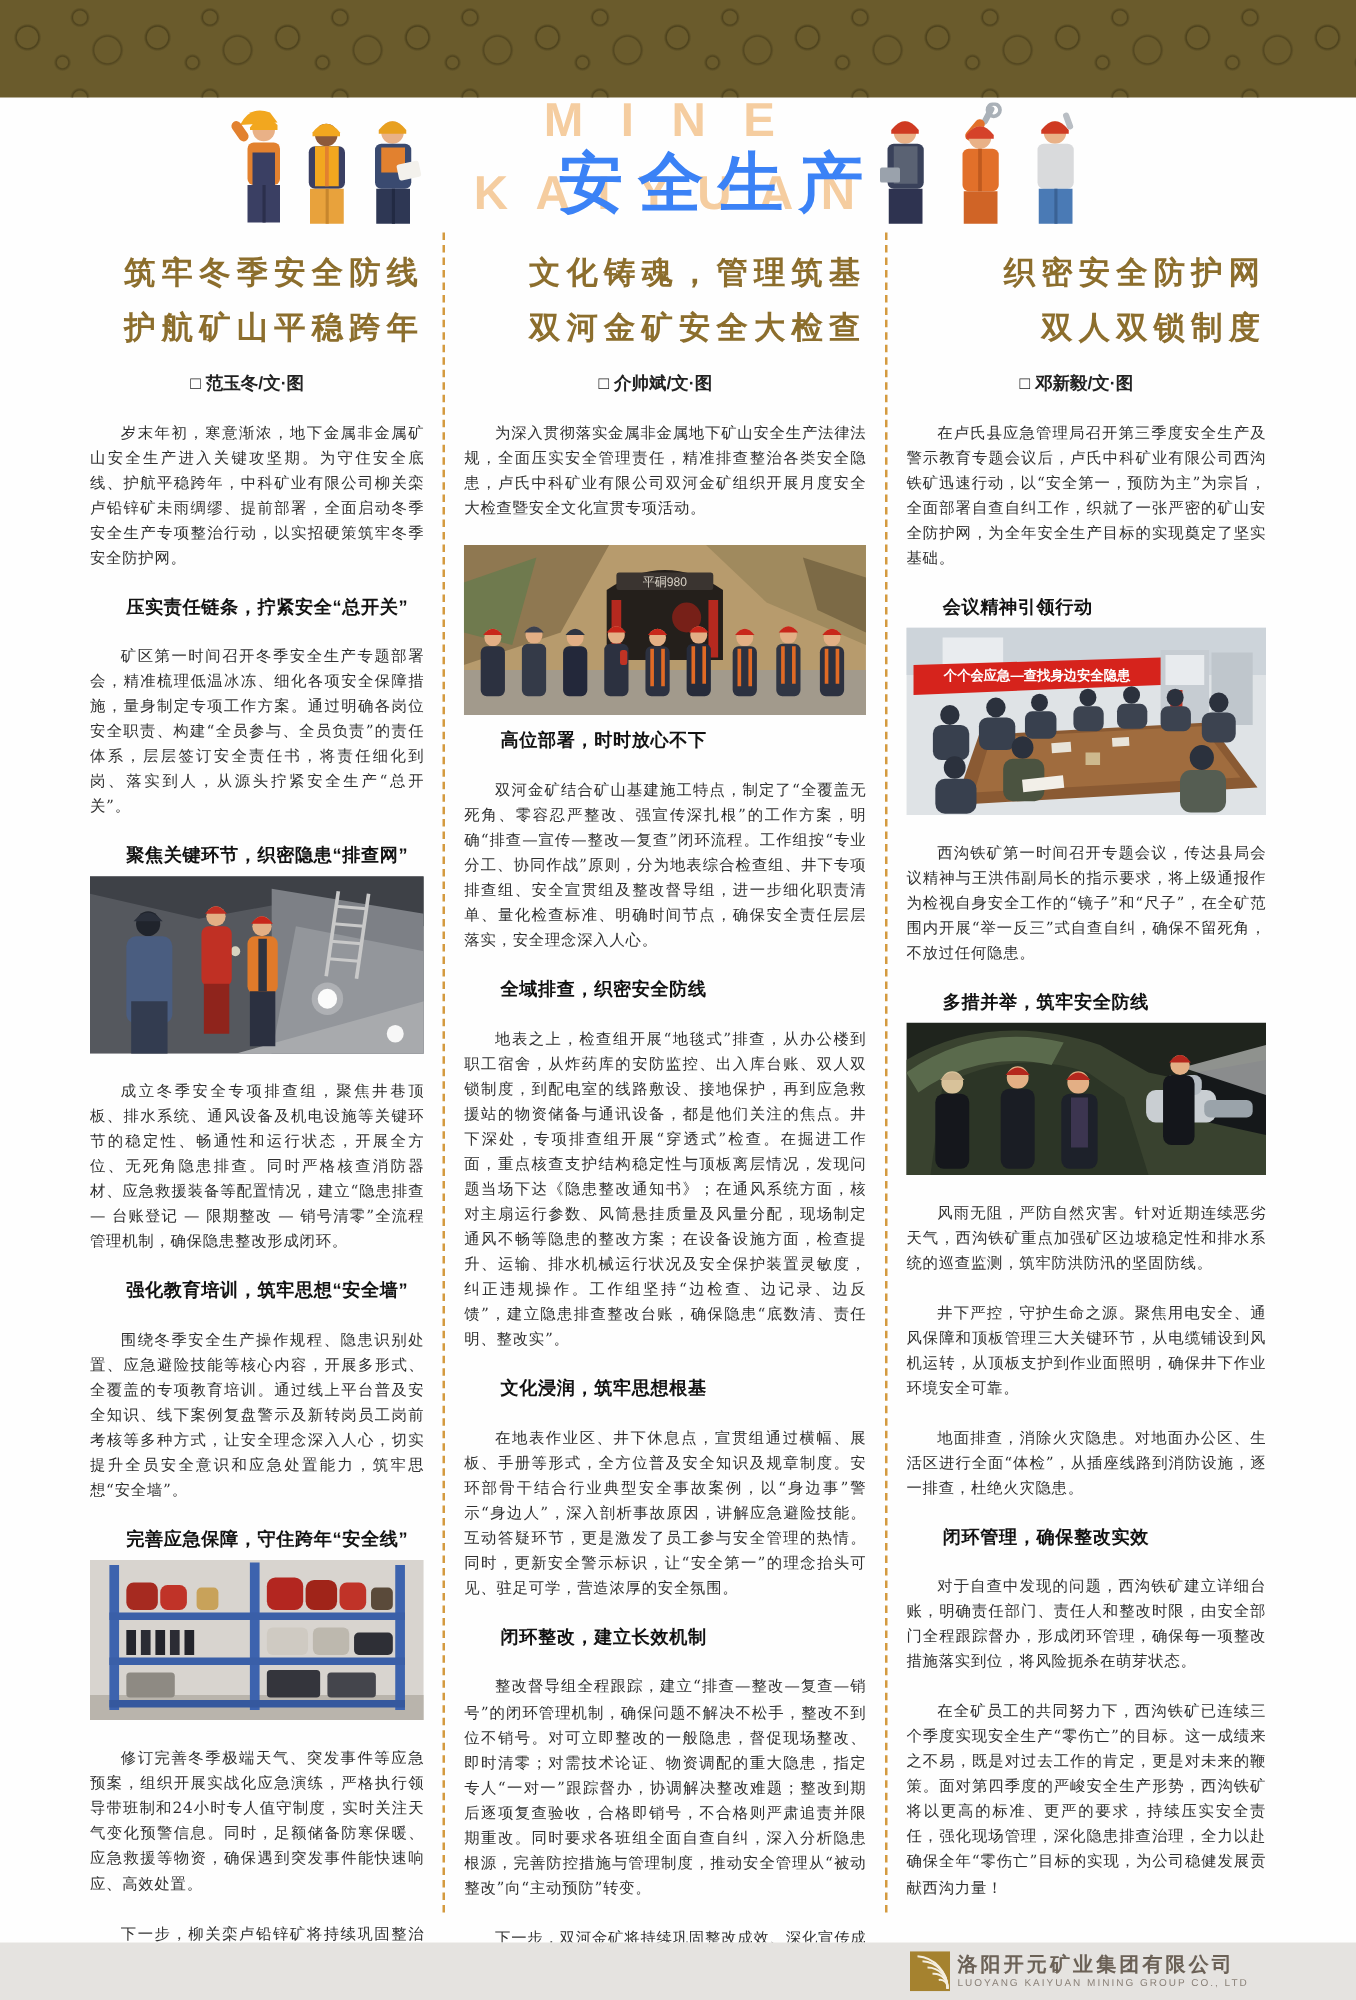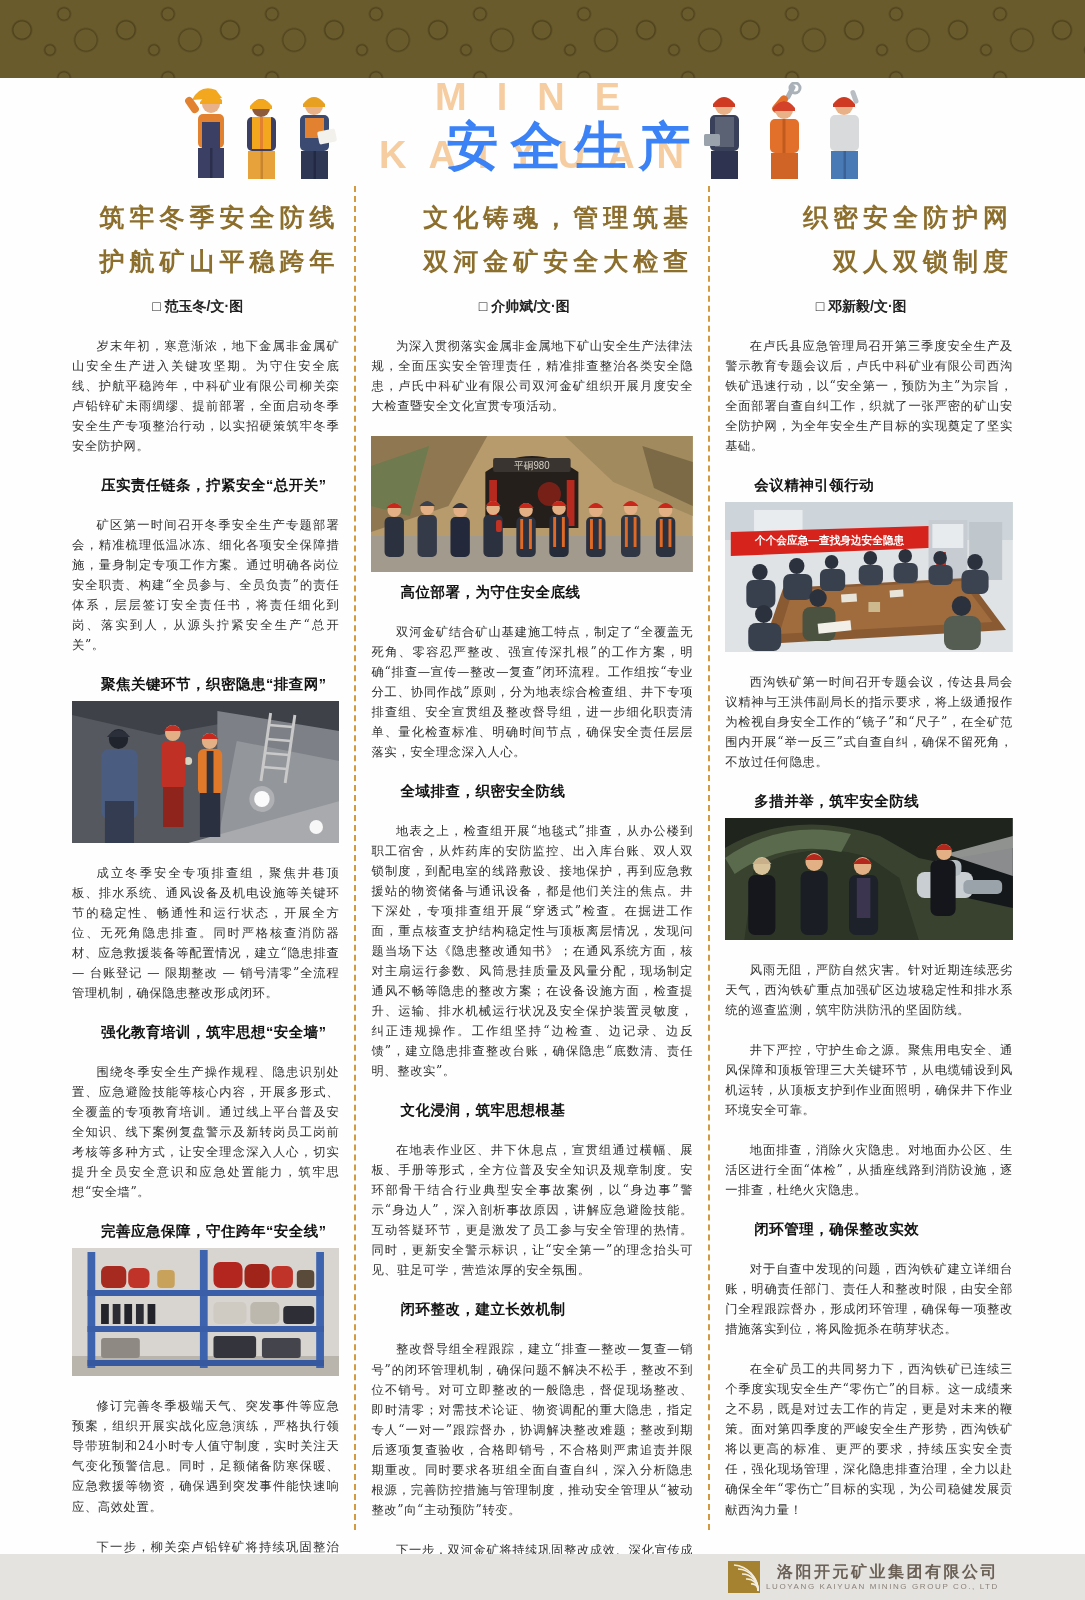--- a/index.html
+++ b/index.html
@@ -44,21 +44,21 @@
   .shead{font-family:"Liberation Sans",sans-serif;font-weight:bold;font-size:14.5px;color:#121212;
     margin:11px 0 6px 0;text-indent:2em;letter-spacing:.5px;}
   .para{font-size:12.3px;color:#303030;line-height:1.63;text-align:justify;
     text-indent:2em;letter-spacing:.6px;margin:20px 0;}
   .gap-top{margin-top:16px;}
   .photo{display:block;width:100%;margin:7px 0;}
 
   
   .footer{position:absolute;left:0;bottom:0;width:1085px;height:46px;background:#e5e3e0;}
   .logo-block{position:absolute;right:86px;top:50%;transform:translateY(-50%);
-    display:flex;align-items:center;gap:6px;text-align:right;}
+    display:flex;align-items:center;gap:6px;}
   .logo-texts{display:flex;flex-direction:column;line-height:1.15;}
   .company-cn{font-size:16px;font-weight:bold;color:#6b6156;letter-spacing:2.5px;}
   .company-en{font-family:"Liberation Sans",sans-serif;font-size:8px;color:#8a8178;letter-spacing:1.6px;}
 </style>
 </head>
 <body>
 
 <div class="page">
 
   <div class="top-band"></div>
@@ -297,21 +297,21 @@
           <g transform="translate(292,0)">
               <circle cx="12" cy="74" r="7" fill="#e3af85"></circle>
               <path d="M4 72 Q12 62 20 72 Z" fill="#c8271b"></path>
               <rect x="2" y="81" width="20" height="40" rx="5" fill="#2c3140"></rect>
               <rect x="6" y="83" width="3" height="28" fill="#e06a25"></rect>
               <rect x="15" y="83" width="3" height="28" fill="#e06a25"></rect>
             </g>
         </g>
       </svg>
 
-      <div class="shead">高位部署，为守住安全底线</div>
+      <div class="shead">高位部署，时时放心不下</div>
       <p class="para">双河金矿结合矿山基建施工特点，制定了“全覆盖无死角、零容忍严整改、强宣传深扎根”的工作方案，明确“排查—宣传—整改—复查”闭环流程。工作组按“专业分工、协同作战”原则，分为地表综合检查组、井下专项排查组、安全宣贯组及整改督导组，进一步细化职责清单、量化检查标准、明确时间节点，确保安全责任层层落实，安全理念深入人心。</p>
 
       <div class="shead">全域排查，织密安全防线</div>
       <p class="para">地表之上，检查组开展“地毯式”排查，从办公楼到职工宿舍，从炸药库的安防监控、出入库台账、双人双锁制度，到配电室的线路敷设、接地保护，再到应急救援站的物资储备与通讯设备，都是他们关注的焦点。井下深处，专项排查组开展“穿透式”检查。在掘进工作面，重点核查支护结构稳定性与顶板离层情况，发现问题当场下达《隐患整改通知书》；在通风系统方面，核对主扇运行参数、风筒悬挂质量及风量分配，现场制定通风不畅等隐患的整改方案；在设备设施方面，检查提升、运输、排水机械运行状况及安全保护装置灵敏度，纠正违规操作。工作组坚持“边检查、边记录、边反馈”，建立隐患排查整改台账，确保隐患“底数清、责任明、整改实”。</p>
 
       <div class="shead">文化浸润，筑牢思想根基</div>
       <p class="para">在地表作业区、井下休息点，宣贯组通过横幅、展板、手册等形式，全方位普及安全知识及规章制度。安环部骨干结合行业典型安全事故案例，以“身边事”警示“身边人”，深入剖析事故原因，讲解应急避险技能。互动答疑环节，更是激发了员工参与安全管理的热情。同时，更新安全警示标识，让“安全第一”的理念抬头可见、驻足可学，营造浓厚的安全氛围。</p>
 
       <div class="shead">闭环整改，建立长效机制</div>
       <p class="para">整改督导组全程跟踪，建立“排查—整改—复查—销号”的闭环管理机制，确保问题不解决不松手，整改不到位不销号。对可立即整改的一般隐患，督促现场整改、即时清零；对需技术论证、物资调配的重大隐患，指定专人“一对一”跟踪督办，协调解决整改难题；整改到期后逐项复查验收，合格即销号，不合格则严肃追责并限期重改。同时要求各班组全面自查自纠，深入分析隐患根源，完善防控措施与管理制度，推动安全管理从“被动整改”向“主动预防”转变。</p>

